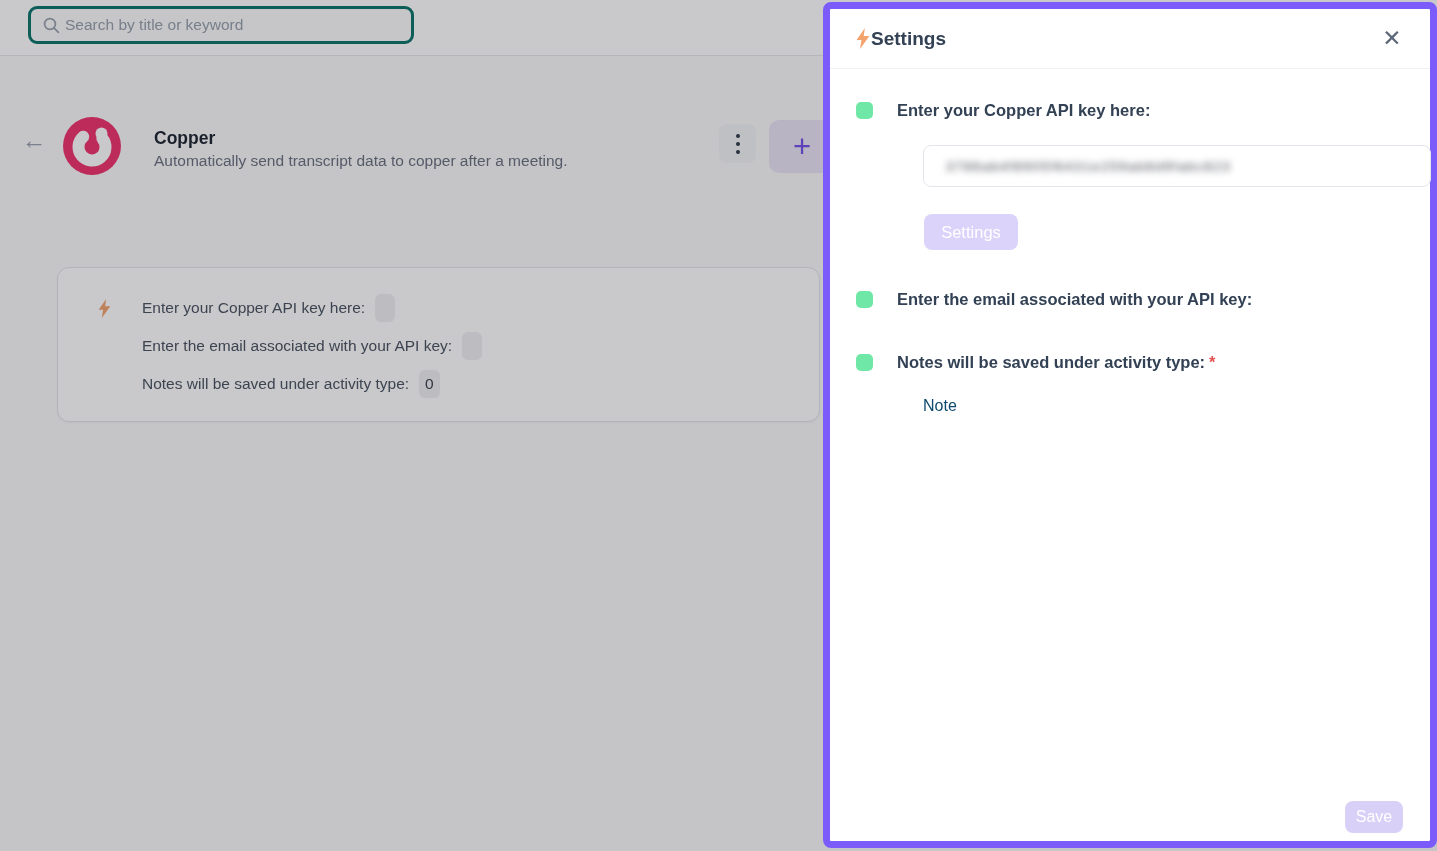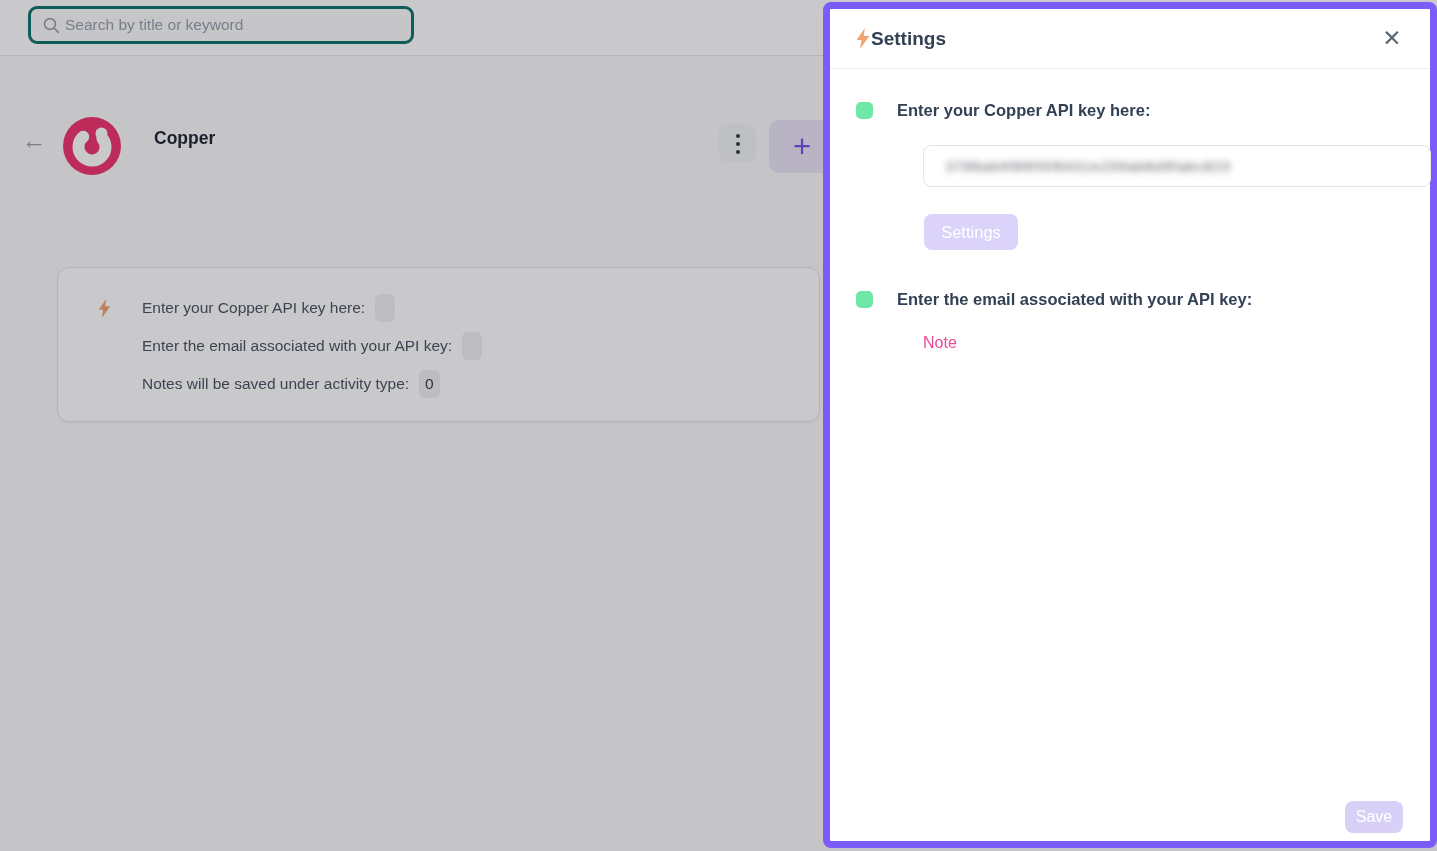--- a/index.html
+++ b/index.html
@@ -75,21 +75,21 @@
     display:flex; align-items:center; padding:0 22px; cursor:text; }
   .blurred-val { filter:blur(3.5px); font-size:13.5px; letter-spacing:1.5px;
     color:#3c3f49; white-space:nowrap; overflow:hidden; }
 
   .continue-btn { margin:27px 0 0 68px; width:94px; height:36px; border:none;
     border-radius:8px; background:#dcd3fa; color:#ffffff; font-size:16.5px;
     font-family:"Liberation Sans", sans-serif; cursor:pointer; }
 
   .sect-2 { margin-top:40px; }
   .sect-3 { margin-top:44px; }
-  .helper-note { margin:25px 0 0 67px; font-size:16px; color:#ec4899; }
+  .helper-note { margin:25px 0 0 67px; font-size:16px; color:#0c4a6e; }
 
   .save-btn { position:absolute; right:27px; bottom:8px; width:58px; height:32px;
     border:none; border-radius:8px; background:#d9d0f8; color:#ffffff;
     font-size:16px; font-family:"Liberation Sans", sans-serif; cursor:pointer; }
 </style>
 </head>
 <body>
 
 <div class="page">
 
@@ -105,20 +105,21 @@
 
   <div class="back-arrow">←</div>
 
   <svg class="app-logo" viewBox="0 0 58 58">
     <circle cx="29" cy="29" r="29" fill="#ef356d"></circle>
     <circle cx="29" cy="30" r="13.5" fill="none" stroke="#ffffff" stroke-width="12" stroke-linecap="round" stroke-dasharray="63 22" transform="rotate(-40 29 30)"></circle>
     <circle cx="38.5" cy="16.5" r="6" fill="#ffffff"></circle>
   </svg>
 
   <div class="app-title">Copper</div>
+  <div class="app-desc">Automatically send transcript data to copper after a meeting.</div>
 
   <div class="kebab-btn">
     <i></i>
     <i></i>
     <i></i>
   </div>
 
   <div class="add-btn">+</div>
 
   <div class="summary-card">
@@ -166,17 +167,23 @@
     </div>
     <button class="continue-btn">Settings</button>
 
     
     <div class="sect-row sect-2">
       <span class="green-dot"></span>
       <span class="sect-label">Enter the email associated with your API key:</span>
     </div>
 
     
+    <div class="sect-row sect-3">
+      <span class="green-dot"></span>
+      <span class="sect-label">
+        <span>Notes will be saved under activity type:</span><span class="req">*</span>
+      </span>
+    </div>
     <div class="helper-note">Note</div>
 
     <button class="save-btn">Save</button>
   </div>
 </div>
 
 </body></html>

